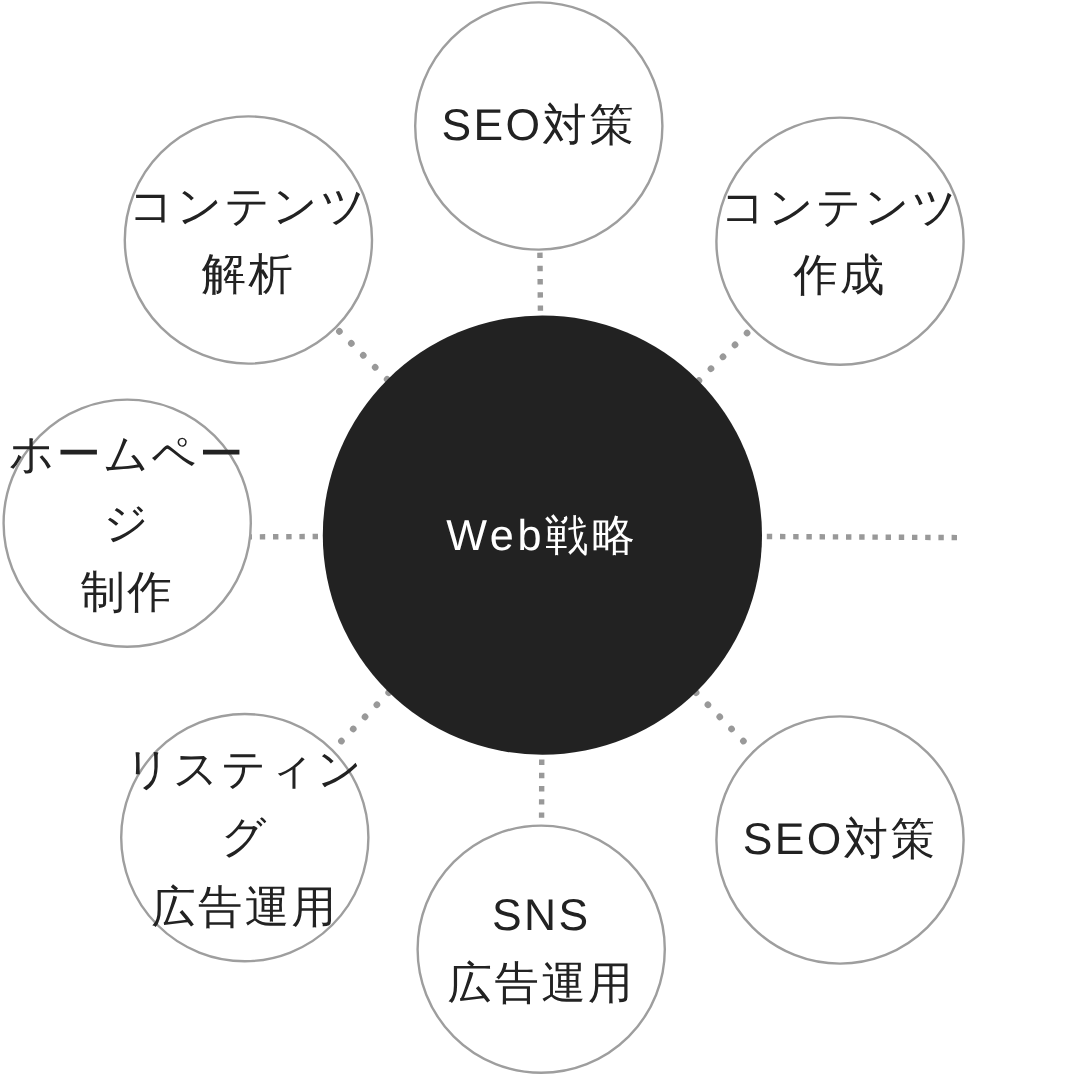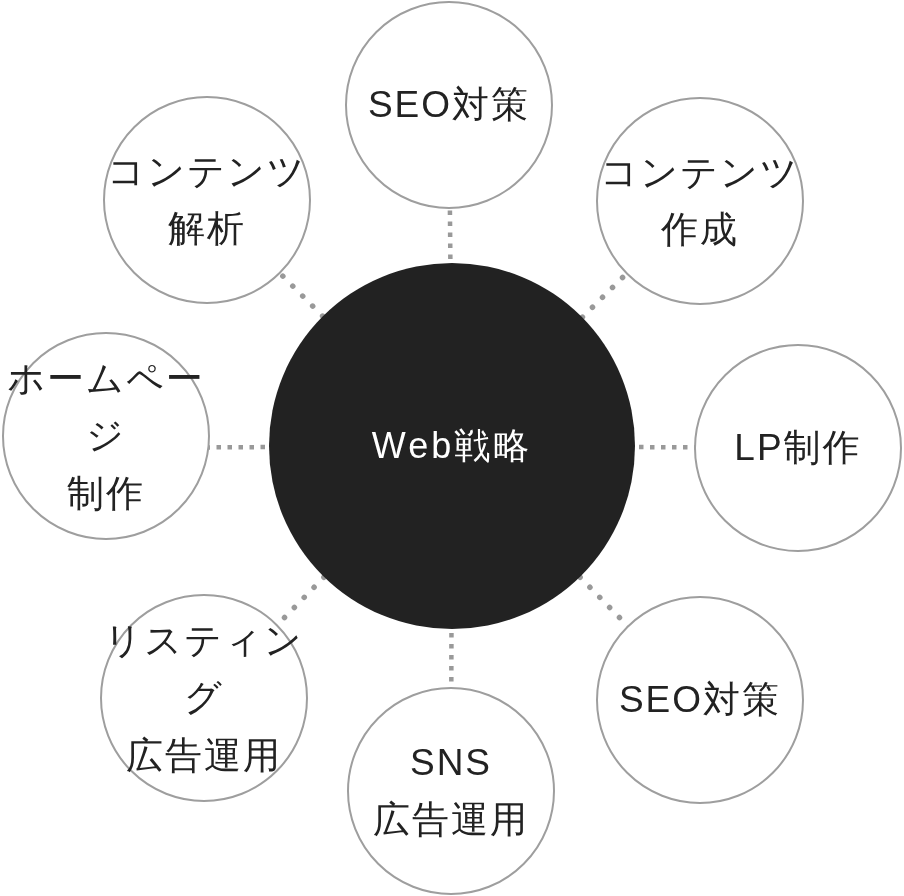--- a/index.html
+++ b/index.html
@@ -99,23 +99,20 @@
 
   <div class="node satellite pos-top">
     <span class="label">SEO対策</span>
   </div>
 
   <div class="node satellite pos-top-right">
     <span class="label">コンテンツ
 作成</span>
   </div>
 
-  <div class="node satellite pos-right">
-    <span class="label">LP制作</span>
-  </div>
 
   <div class="node satellite pos-bottom-right">
     <span class="label">SEO対策</span>
   </div>
 
   <div class="node satellite pos-bottom">
     <span class="label">SNS
 広告運用</span>
   </div>
 

